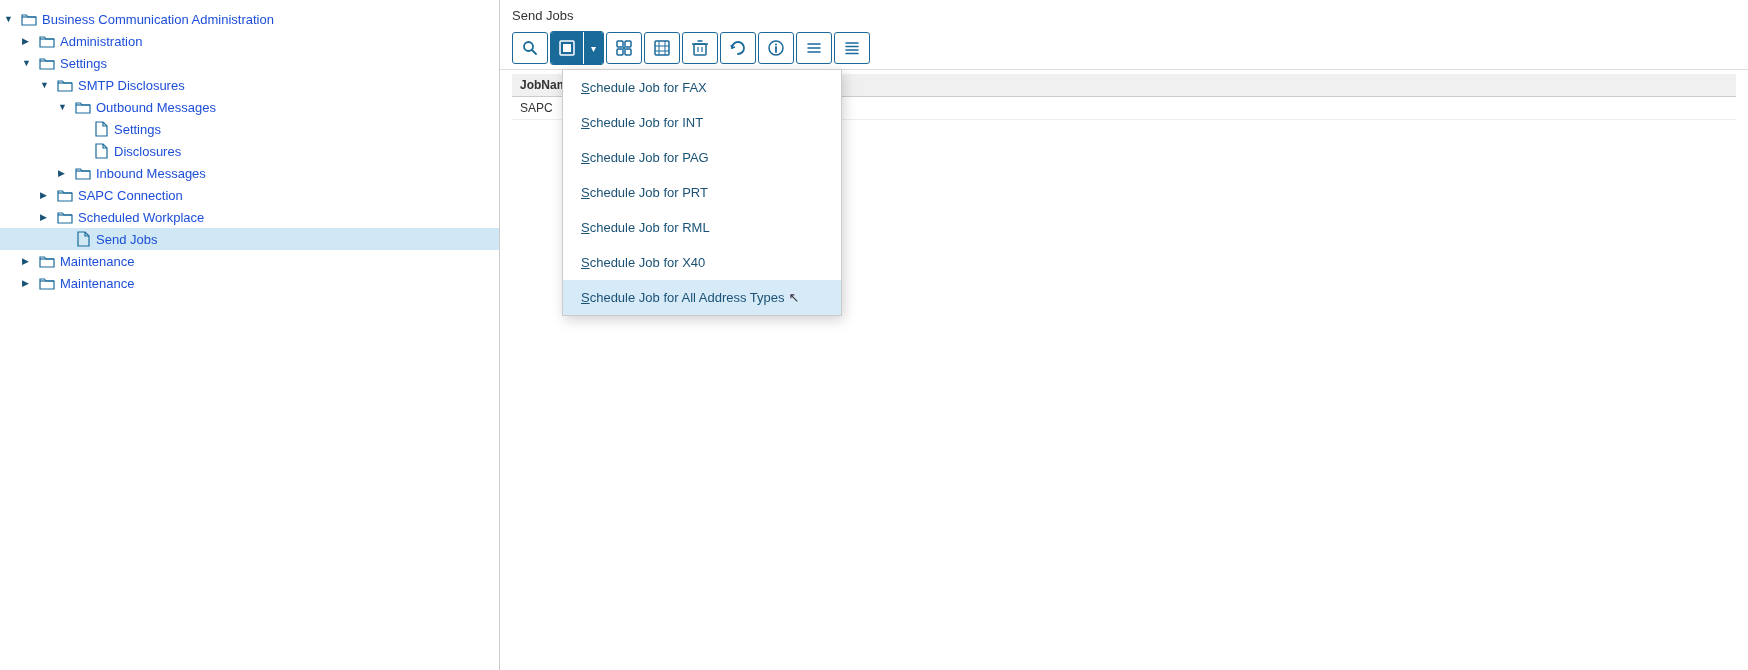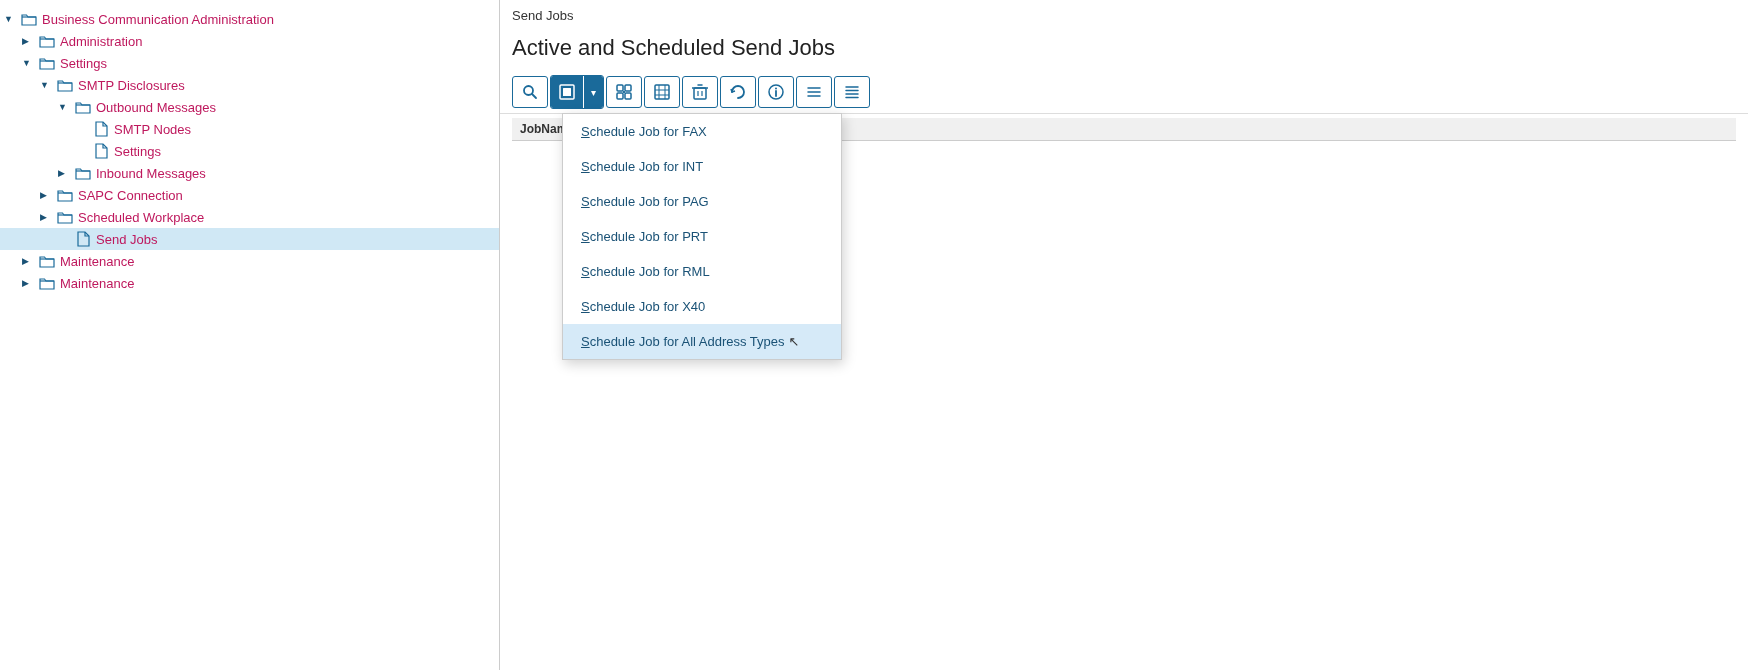--- a/index.html
+++ b/index.html
@@ -44,21 +44,21 @@
     .tree-item .icon {
       width: 18px;
       height: 16px;
       flex-shrink: 0;
       margin-right: 4px;
       display: inline-flex;
       align-items: center;
       justify-content: center;
     }
     .tree-item .label {
-      color: #be185d;
+      color: #1d4ed8;
     }
 
     
     .indent-0 { padding-left: 4px; }
     .indent-1 { padding-left: 22px; }
     .indent-2 { padding-left: 40px; }
     .indent-3 { padding-left: 58px; }
     .indent-4 { padding-left: 76px; }
 
     
@@ -255,31 +255,31 @@
         <span class="label">Outbound Messages</span>
       </div>
       <div class="tree-item indent-4">
         <span class="chevron" style="font-size: 9px; color: rgb(26, 82, 118);"></span>
         <span class="icon">
           <svg width="13" height="16" viewBox="0 0 13 16" fill="none" xmlns="http://www.w3.org/2000/svg">
       <path d="M1 1 L8 1 L12 5 L12 15 L1 15 Z" stroke="#1a6a9a" stroke-width="1.2" fill="none"></path>
       <path d="M8 1 L8 5 L12 5" stroke="#1a6a9a" stroke-width="1.2" fill="none"></path>
     </svg>
         </span>
-        <span class="label">SMTP Nodes</span>
+        <span class="label">Settings</span>
       </div>
       <div class="tree-item indent-4">
         <span class="chevron" style="font-size: 9px; color: rgb(26, 82, 118);"></span>
         <span class="icon">
           <svg width="13" height="16" viewBox="0 0 13 16" fill="none" xmlns="http://www.w3.org/2000/svg">
       <path d="M1 1 L8 1 L12 5 L12 15 L1 15 Z" stroke="#1a6a9a" stroke-width="1.2" fill="none"></path>
       <path d="M8 1 L8 5 L12 5" stroke="#1a6a9a" stroke-width="1.2" fill="none"></path>
     </svg>
         </span>
-        <span class="label">Settings</span>
+        <span class="label">Disclosures</span>
       </div>
       <div class="tree-item indent-3">
         <span class="chevron" style="font-size: 9px; color: rgb(26, 82, 118);">▶</span>
         <span class="icon">
           <svg width="16" height="14" viewBox="0 0 16 14" fill="none" xmlns="http://www.w3.org/2000/svg">
       <path d="M1 3 L1 13 L15 13 L15 5 L7 5 L5.5 3 Z" stroke="#1a6a9a" stroke-width="1.2" fill="none"></path>
       <path d="M1 5 L15 5" stroke="#1a6a9a" stroke-width="1.2"></path>
     </svg>
         </span>
         <span class="label">Inbound Messages</span>
@@ -334,21 +334,20 @@
         </span>
         <span class="label">Maintenance</span>
       </div>
     </div>
 </div>
 
 <div class="right-panel">
 
   <div class="panel-title">Send Jobs</div>
 
-  <div class="panel-heading">Active and Scheduled Send Jobs</div>
 
   <div class="toolbar">
     <button class="toolbar-btn" title="Search">
       <svg width="16" height="16" viewBox="0 0 16 16" fill="none" xmlns="http://www.w3.org/2000/svg">
         <circle cx="6.5" cy="6.5" r="4.5" stroke="#1a6a9a" stroke-width="1.8"></circle>
         <line x1="10" y1="10" x2="14" y2="14" stroke="#1a6a9a" stroke-width="1.8" stroke-linecap="round"></line>
       </svg>
     </button>
 
     <div class="toolbar-btn-split">
@@ -435,15 +434,21 @@
         <div class="dropdown-item"><span style="text-decoration:underline;">S</span>chedule Job for X40</div>
         <div class="dropdown-item highlighted"><span style="text-decoration:underline;">S</span>chedule Job for All Address Types<span style="margin-left: 4px; color: rgb(51, 51, 51);"> ↖</span></div>
       </div>
   </div>
 
   <div class="table-area">
     <div class="table-header-row">
       <div class="table-header-cell">JobName</div>
       <div class="table-header-cell">Type</div>
     </div>
+    <div id="table-rows">
+        <div class="table-data-row">
+          <div class="table-data-cell">SAPC</div>
+          <div class="table-data-cell"></div>
+        </div>
+      </div>
   </div>
 
 </div>
 
 </body></html>

